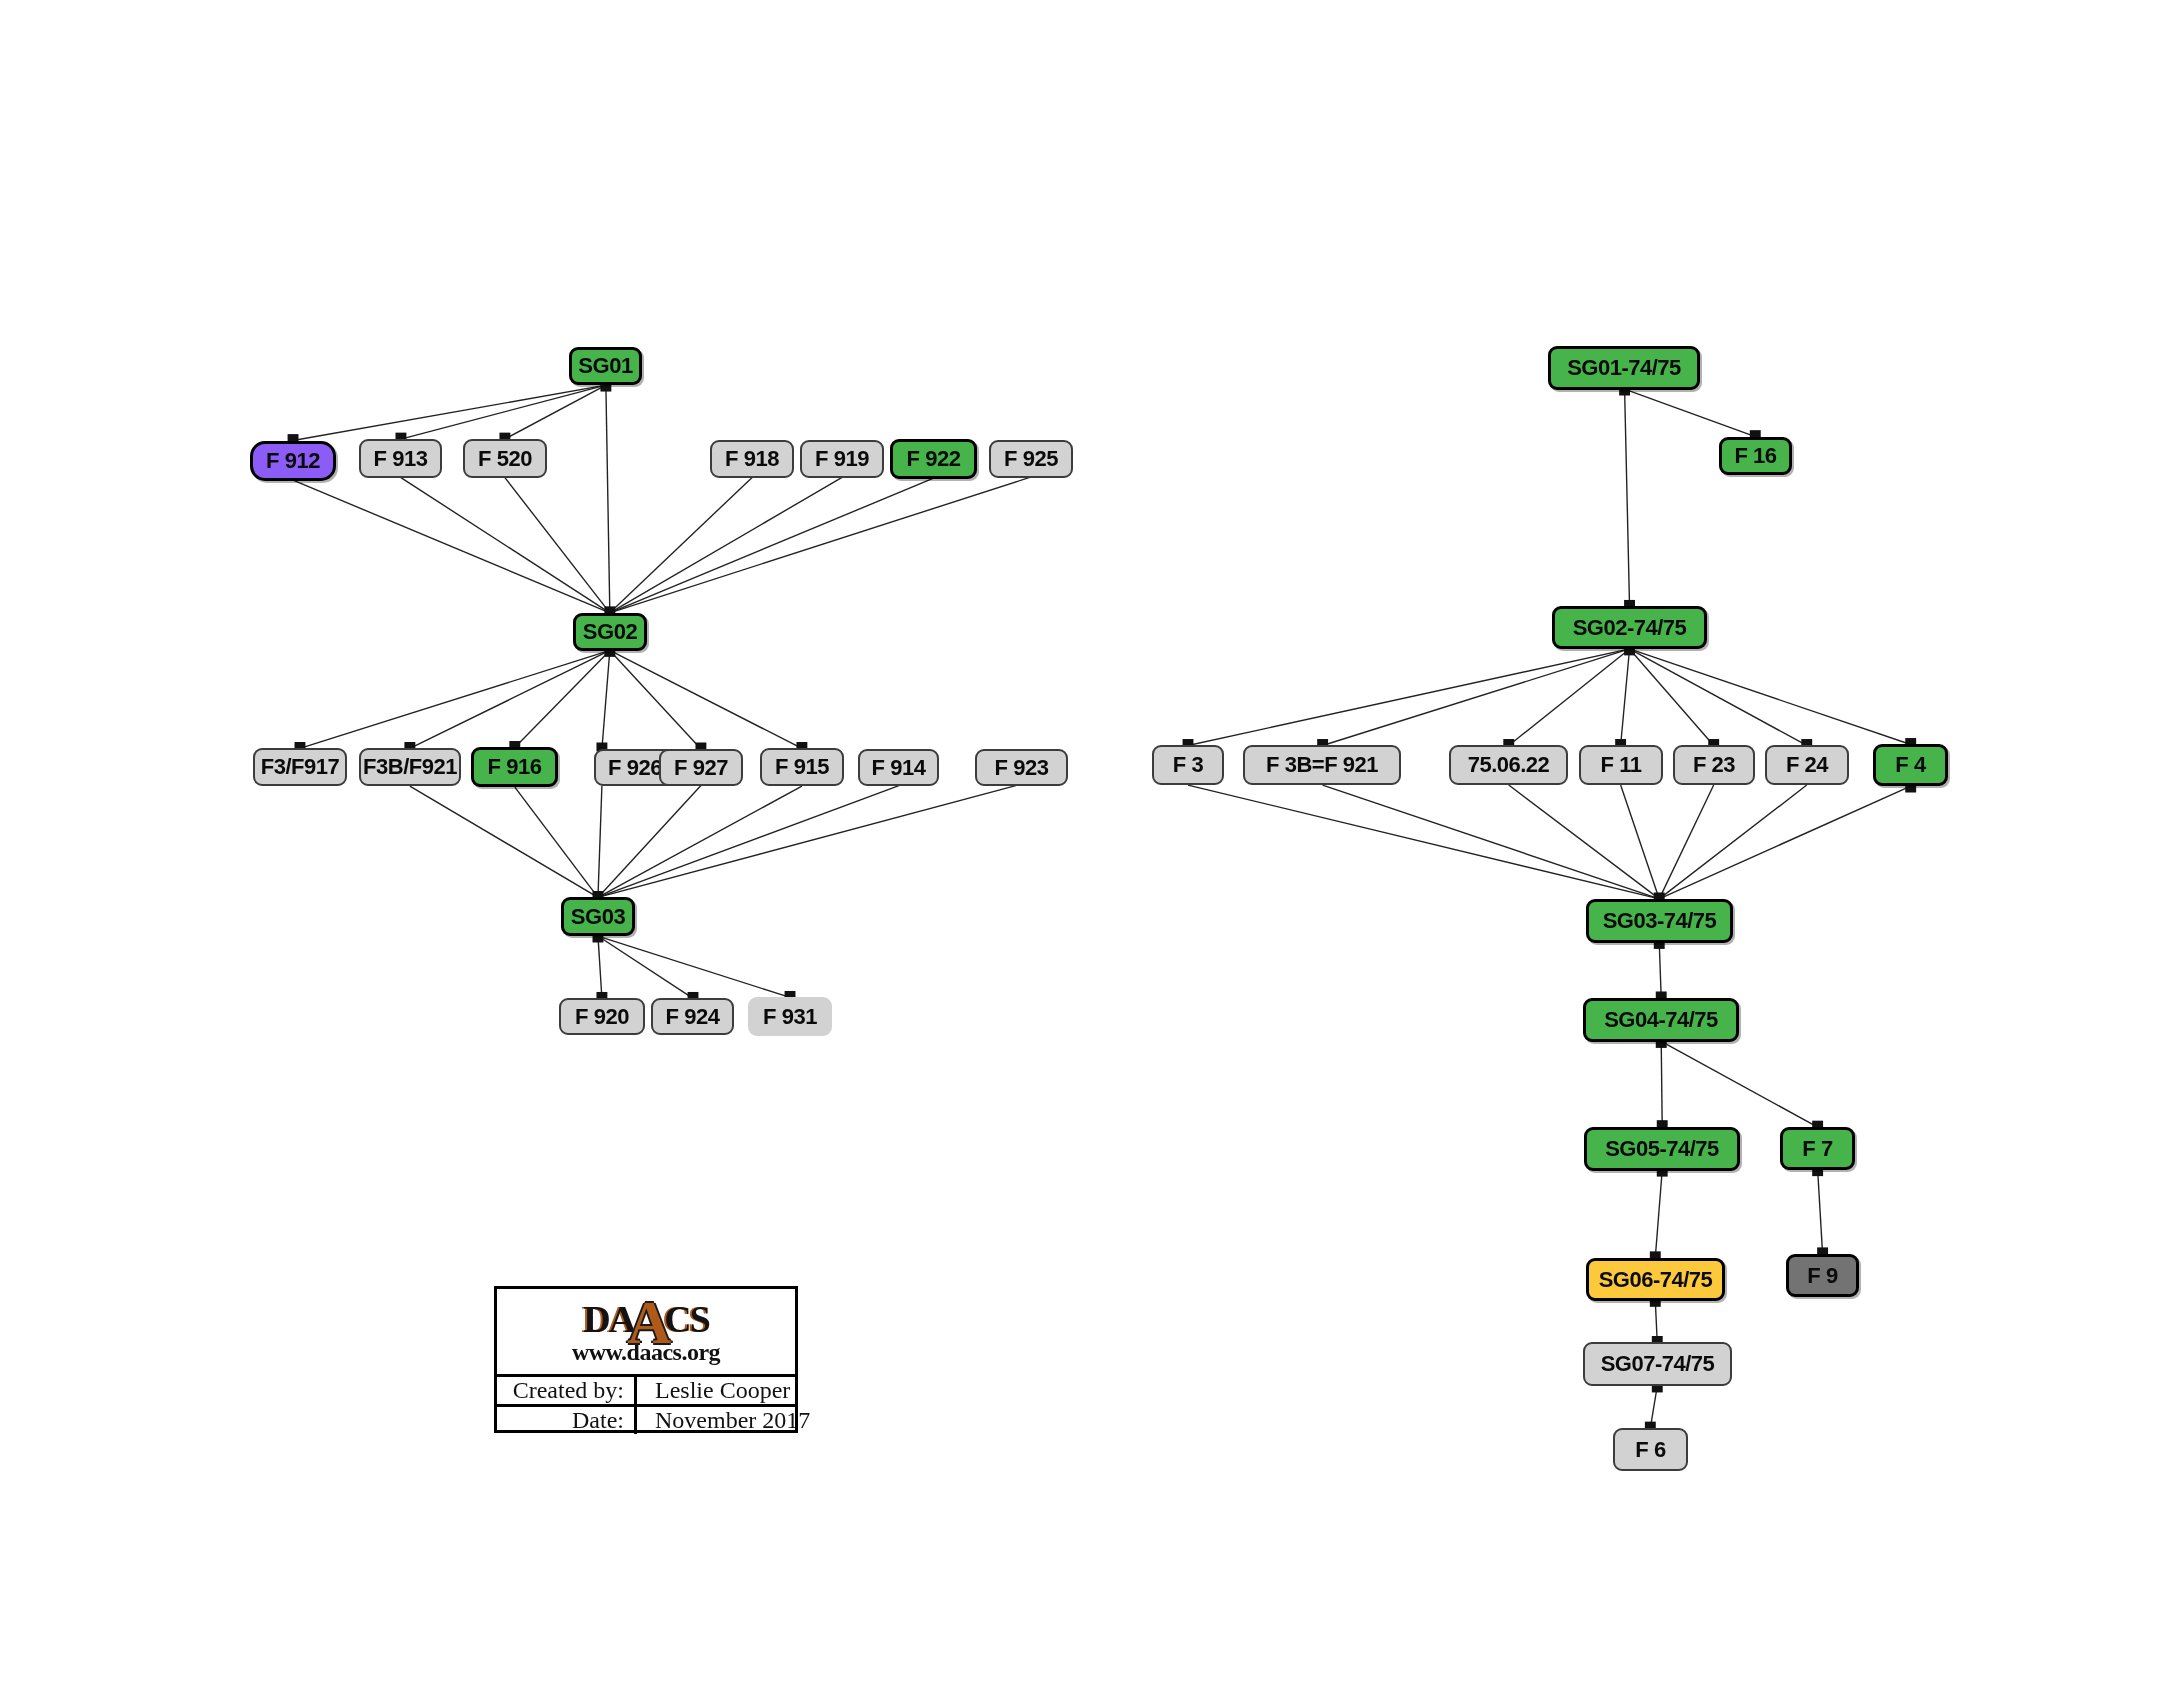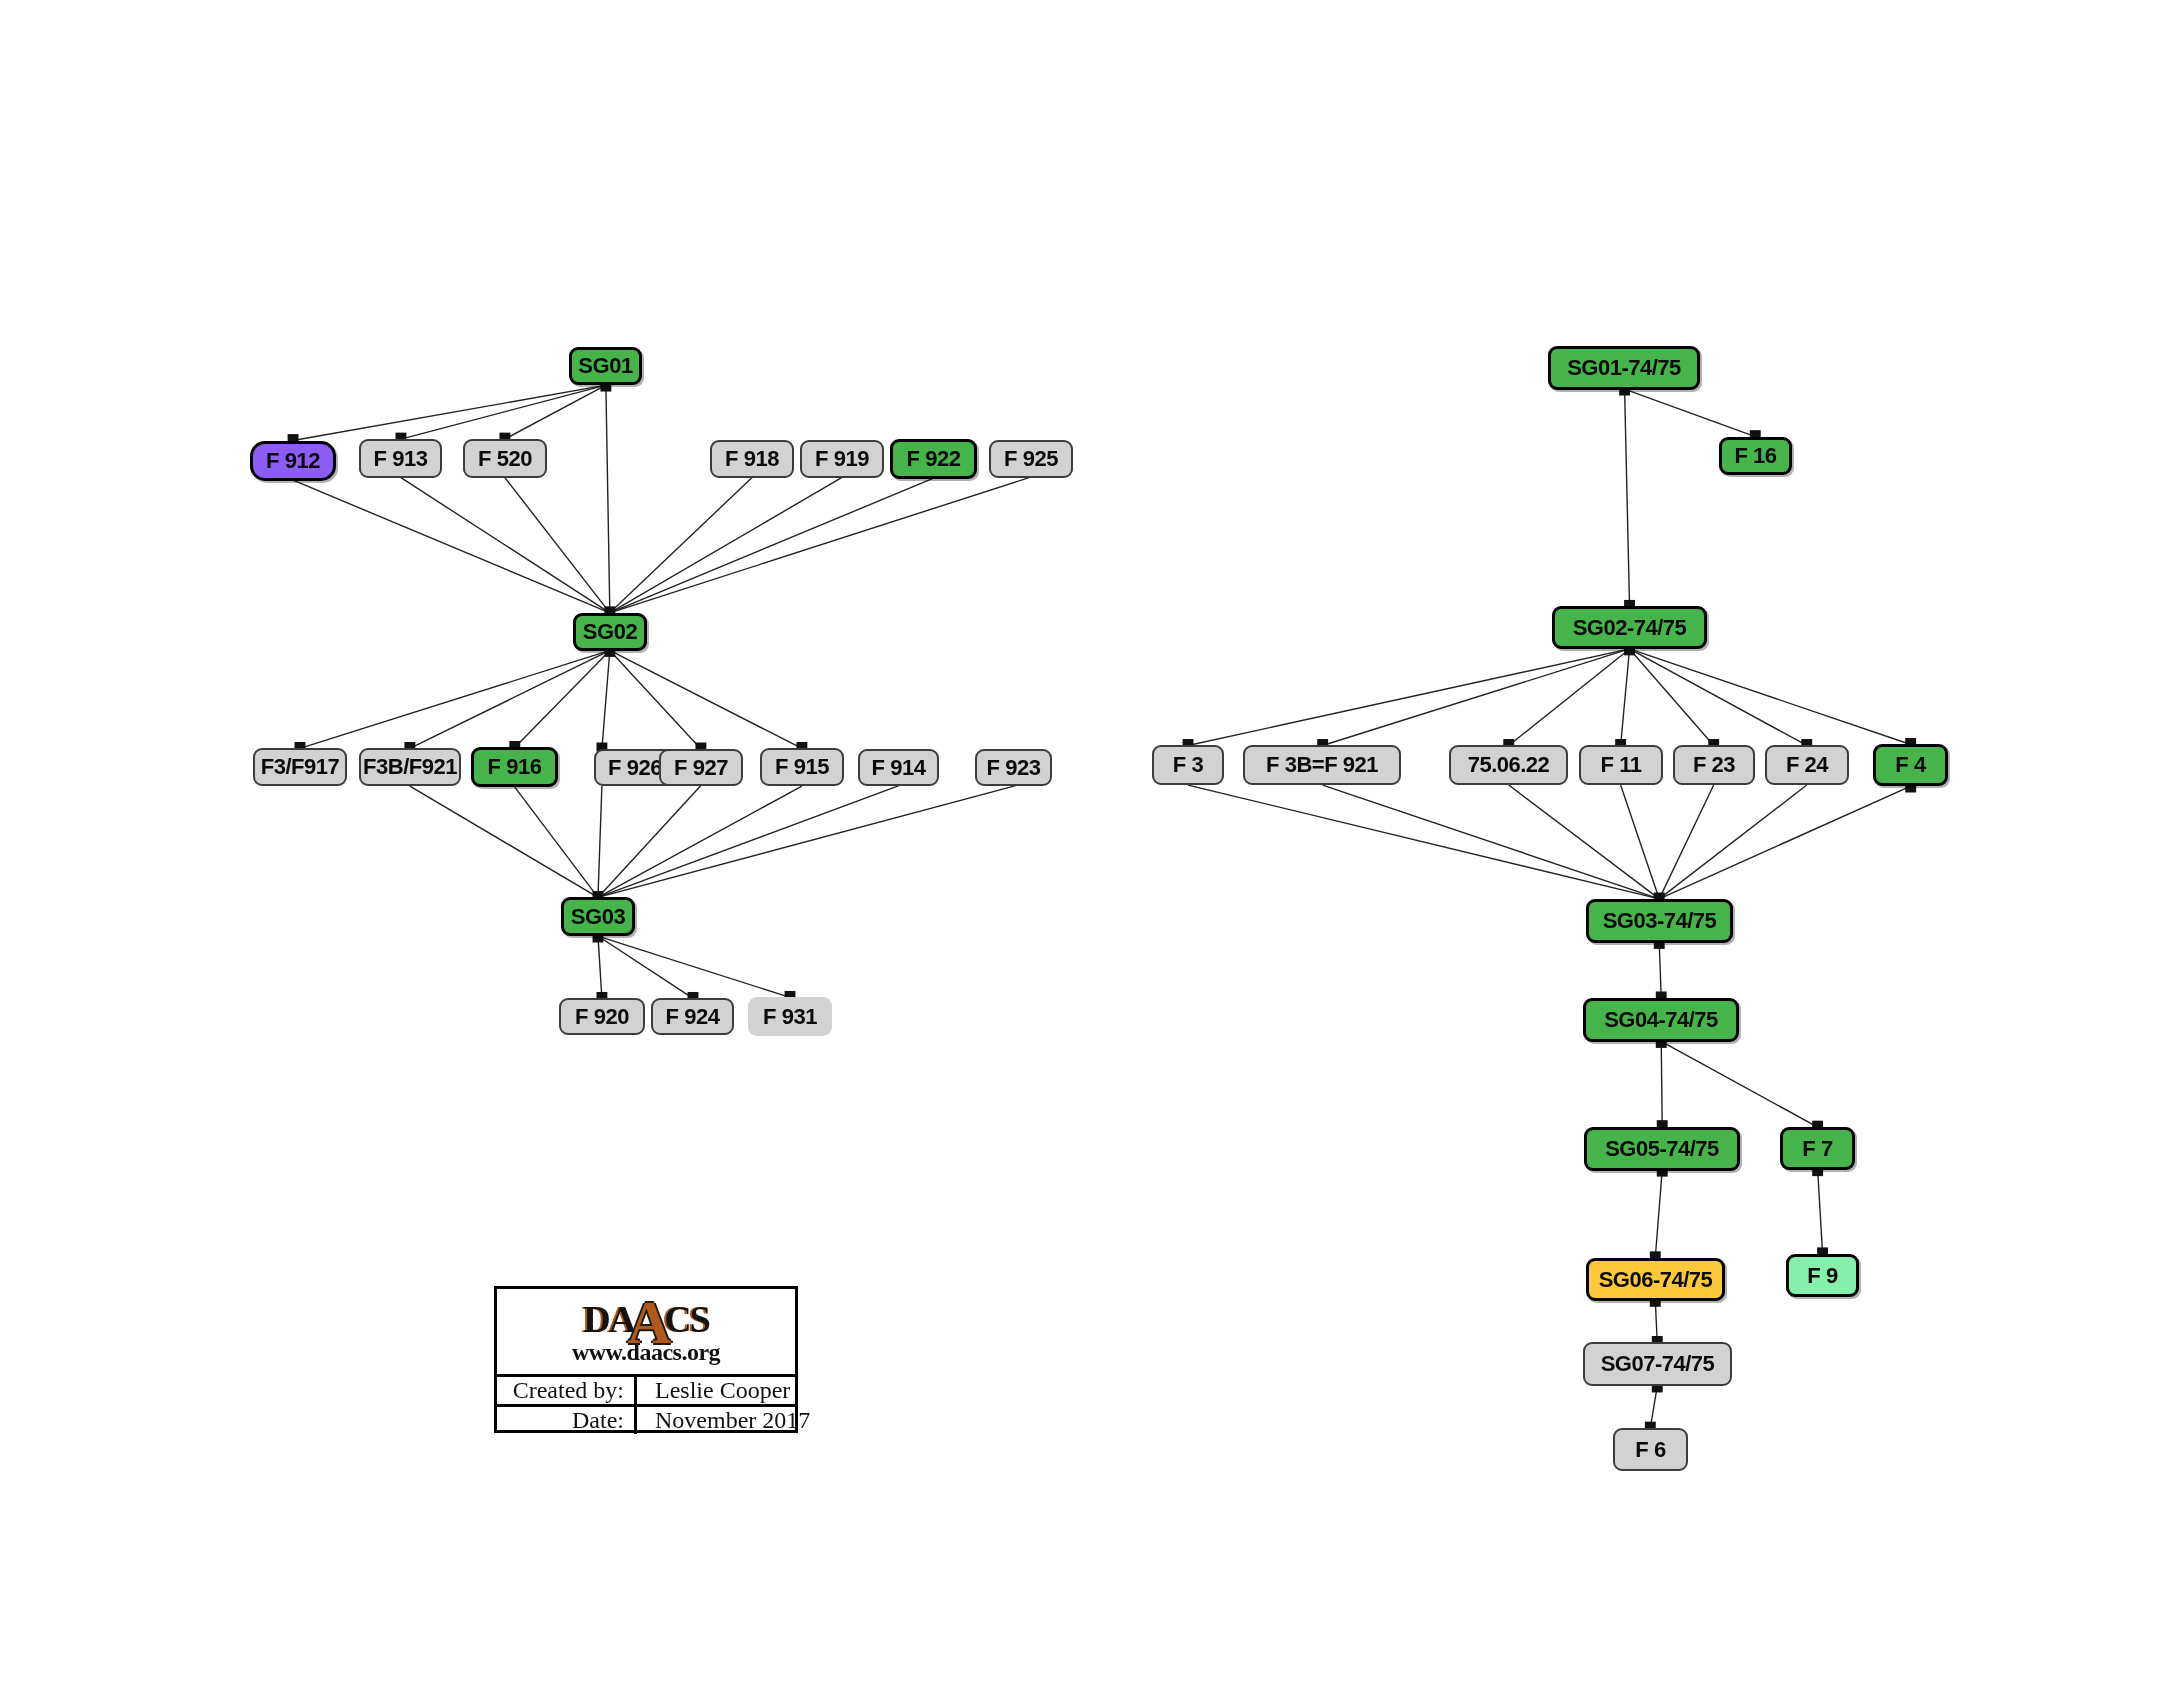--- a/index.html
+++ b/index.html
@@ -154,41 +154,41 @@
       <div class="node phase2" style="left: 890px; top: 439px; width: 87px; height: 40px; background: rgb(70, 180, 74);">F 922</div>
       <div class="node unassigned" style="left: 989px; top: 440px; width: 84px; height: 38px; background: rgb(210, 210, 210);">F 925</div>
       <div class="node phase2" style="left: 573px; top: 613px; width: 74px; height: 38px; background: rgb(70, 180, 74);">SG02</div>
       <div class="node unassigned" style="left: 253px; top: 748px; width: 94px; height: 38px; background: rgb(210, 210, 210);">F3/F917</div>
       <div class="node unassigned" style="left: 359px; top: 748px; width: 102px; height: 38px; background: rgb(210, 210, 210);">F3B/F921</div>
       <div class="node phase2" style="left: 471px; top: 747px; width: 87px; height: 40px; background: rgb(70, 180, 74);">F 916</div>
       <div class="node unassigned" style="left: 594px; top: 749px; width: 82px; height: 37px; background: rgb(210, 210, 210);">F 926</div>
       <div class="node unassigned" style="left: 659px; top: 749px; width: 84px; height: 37px; background: rgb(210, 210, 210);">F 927</div>
       <div class="node unassigned" style="left: 760px; top: 748px; width: 84px; height: 38px; background: rgb(210, 210, 210);">F 915</div>
       <div class="node unassigned" style="left: 858px; top: 749px; width: 81px; height: 37px; background: rgb(210, 210, 210);">F 914</div>
-      <div class="node unassigned" style="left: 975px; top: 749px; width: 77px; height: 37px; background: rgb(210, 210, 210);">F 923</div>
+      <div class="node unassigned" style="left: 975px; top: 749px; width: 93px; height: 37px; background: rgb(210, 210, 210);">F 923</div>
       <div class="node phase2" style="left: 561px; top: 897px; width: 74px; height: 39px; background: rgb(70, 180, 74);">SG03</div>
       <div class="node unassigned" style="left: 559px; top: 998px; width: 86px; height: 37px; background: rgb(210, 210, 210);">F 920</div>
       <div class="node unassigned" style="left: 651px; top: 998px; width: 83px; height: 37px; background: rgb(210, 210, 210);">F 924</div>
       <div class="node unassigned borderless" style="left: 748px; top: 997px; width: 84px; height: 39px; background: rgb(210, 210, 210);">F 931</div>
       <div class="node phase2" style="left: 1548px; top: 346px; width: 152px; height: 44px; background: rgb(70, 180, 74);">SG01-74/75</div>
       <div class="node phase2" style="left: 1719px; top: 437px; width: 73px; height: 38px; background: rgb(70, 180, 74);">F 16</div>
       <div class="node phase2" style="left: 1552px; top: 606px; width: 155px; height: 43px; background: rgb(70, 180, 74);">SG02-74/75</div>
       <div class="node unassigned" style="left: 1152px; top: 745px; width: 72px; height: 40px; background: rgb(210, 210, 210);">F 3</div>
       <div class="node unassigned" style="left: 1243px; top: 745px; width: 158px; height: 40px; background: rgb(210, 210, 210);">F 3B=F 921</div>
       <div class="node unassigned" style="left: 1449px; top: 745px; width: 119px; height: 40px; background: rgb(210, 210, 210);">75.06.22</div>
       <div class="node unassigned" style="left: 1579px; top: 745px; width: 84px; height: 40px; background: rgb(210, 210, 210);">F 11</div>
       <div class="node unassigned" style="left: 1673px; top: 745px; width: 82px; height: 40px; background: rgb(210, 210, 210);">F 23</div>
       <div class="node unassigned" style="left: 1765px; top: 745px; width: 84px; height: 40px; background: rgb(210, 210, 210);">F 24</div>
       <div class="node phase2" style="left: 1873px; top: 744px; width: 75px; height: 42px; background: rgb(70, 180, 74);">F 4</div>
       <div class="node phase2" style="left: 1586px; top: 899px; width: 147px; height: 44px; background: rgb(70, 180, 74);">SG03-74/75</div>
       <div class="node phase2" style="left: 1583px; top: 998px; width: 156px; height: 44px; background: rgb(70, 180, 74);">SG04-74/75</div>
       <div class="node phase2" style="left: 1584px; top: 1127px; width: 156px; height: 44px; background: rgb(70, 180, 74);">SG05-74/75</div>
       <div class="node phase2" style="left: 1780px; top: 1127px; width: 75px; height: 43px; background: rgb(70, 180, 74);">F 7</div>
       <div class="node phase1" style="left: 1586px; top: 1258px; width: 139px; height: 43px; background: rgb(252, 201, 60);">SG06-74/75</div>
-      <div class="node phase1" style="left: 1786px; top: 1254px; width: 73px; height: 43px; background: #86efac;">F 9</div>
+      <div class="node phase1" style="left: 1786px; top: 1254px; width: 73px; height: 43px; background: #737373;">F 9</div>
       <div class="node unassigned" style="left: 1583px; top: 1342px; width: 149px; height: 44px; background: rgb(210, 210, 210);">SG07-74/75</div>
       <div class="node unassigned" style="left: 1613px; top: 1428px; width: 75px; height: 43px; background: rgb(210, 210, 210);">F 6</div>
     </div>
 
 
   <div class="credit">
     <div class="credit-top">
       <div class="logo-line">
         <span class="logo-side">DA</span>
         <span class="logo-big-a" style="color: rgb(176, 90, 26);">A</span>

